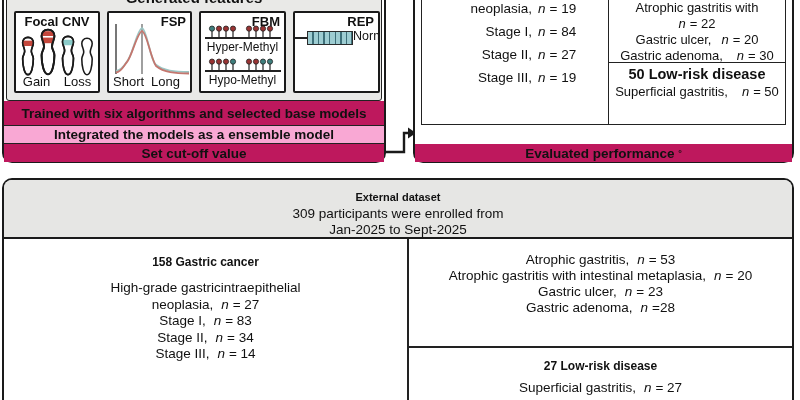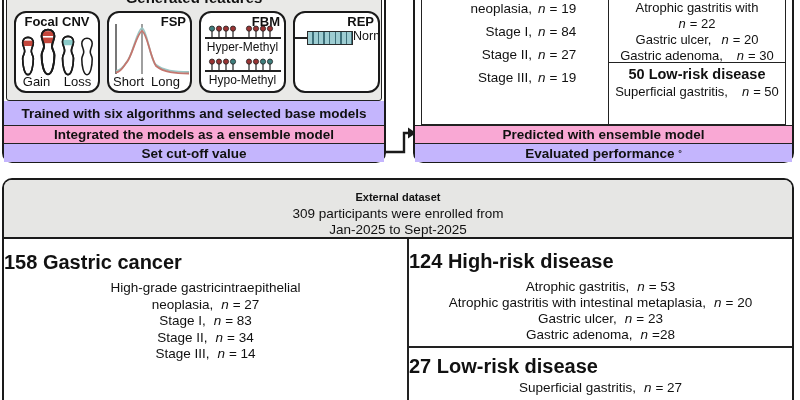--- a/index.html
+++ b/index.html
@@ -6,21 +6,21 @@
   body{width:800px;height:400px;overflow:hidden;background:#ffffff;
        font-family:"Liberation Sans", sans-serif;color:#111;position:relative;}
   .abs{position:absolute;box-sizing:border-box;}
   .panel{border:2.5px solid #1a1a1a;border-radius:10px;background:#fff;}
   
   #panel-model{left:2px;top:-46px;width:384px;height:209px;}
   #features-wrap{left:2px;top:6px;right:2px;height:139px;background:#e9e9e7;
                  border:1.5px solid #222;border-radius:3px;}
   #features-title{left:0;right:0;top:26px;text-align:center;font-weight:bold;font-size:15px;}
   #feature-row{left:7px;top:48px;height:82px;display:flex;gap:7px;}
-  .fbox{width:86px;height:82px;background:#fff;border:2px solid #1a1a1a;border-radius:12px;
+  .fbox{width:86px;height:82px;background:#fff;border:2px solid #1a1a1a;border-radius:2px;
         position:relative;box-sizing:border-box;overflow:hidden;}
   .ftitle{font-weight:bold;font-size:13px;position:absolute;top:1px;right:4px;}
   .ftitle.center{left:0;right:0;text-align:center;}
   .chrom-row{position:absolute;left:0;right:0;top:13px;height:50px;display:flex;
              align-items:flex-end;justify-content:center;gap:1px;}
   .cnv-labels{position:absolute;bottom:2px;left:0;right:0;display:flex;font-size:13px;}
   .cnv-labels span{width:50%;text-align:center;}
   .fsp-chart{position:absolute;left:2px;top:8px;}
   .fsp-labels{position:absolute;bottom:2px;left:4px;right:10px;display:flex;
               justify-content:space-between;font-size:13px;}
@@ -28,21 +28,21 @@
            align-items:center;}
   .fbm-label{font-size:12px;line-height:13px;}
   .rep-col{position:absolute;left:0;right:0;top:14px;display:flex;flex-direction:row;
            }
   .rep-row{display:flex;align-items:center;width:80px;margin-top:3px;}
   .wire{height:1.8px;background:#222;}
   .repbar{height:12px;border:1.7px solid #2b2b2b;
           background:repeating-linear-gradient(90deg,#9ecdd2 0 4.2px,#3d6f79 4.2px 5.6px);}
   .rep-label{font-size:12.5px;line-height:14px;margin-top:2px;}
   .steprow{left:0;right:0;display:flex;align-items:center;justify-content:center;
-           font-weight:bold;font-size:13.5px;background:#c4b5fd;}
+           font-weight:bold;font-size:13.5px;background:#be185d;}
   .steprow.gray{background:#f9a8d4;border-top:1.5px solid #222;border-bottom:1.5px solid #222;}
   
   #panel-internal{left:413px;top:-46px;width:381px;height:209px;}
   #int-cols{left:6px;right:6px;top:-4px;height:173px;border:1.5px solid #222;display:flex;
             background:#fff;}
   #int-col1{width:186px;padding-top:44px;font-size:13.5px;line-height:23px;}
   #int-col2{flex:1;border-left:1.5px solid #222;display:flex;flex-direction:column;}
   #int-col2-top{height:110px;box-sizing:border-box;border-bottom:1.5px solid #222;
                 padding-top:47px;font-size:13px;line-height:16px;}
   #int-col2-bot{flex:1;padding-top:3px;font-size:13px;line-height:16px;}
@@ -64,21 +64,21 @@
               padding-top:8px;}
   #ext-title{font-weight:bold;font-size:11px;line-height:18px;}
   .ext-sub{font-size:13.5px;line-height:16px;}
   #ext-content{left:0;right:0;top:59px;bottom:0;display:flex;}
   #ext-col1{width:405px;border-right:2px solid #222;padding-top:14px;font-size:13.5px;
             line-height:16.5px;box-sizing:border-box;}
   #ext-col2{flex:1;display:flex;flex-direction:column;}
   #ext-col2-top{height:109px;box-sizing:border-box;border-bottom:2px solid #222;
                 padding-top:13px;font-size:13.5px;line-height:16px;}
   #ext-col2-bot{flex:1;padding-top:9px;font-size:13.5px;line-height:16px;}
-  .big-title{font-weight:bold;font-size:20px;line-height:18px;
+  .big-title{font-weight:bold;font-size:12px;line-height:18px;text-align:center;
              margin-bottom:9px;}
   sup{font-size:9px;}
 </style>
 </head>
 <body>
 
 <div class="abs panel" id="panel-model">
   <div class="abs" id="features-wrap">
     <div class="abs" id="features-title">Generated features</div>
     <div class="abs" id="feature-row">
@@ -264,21 +264,20 @@
       </div>
       <div id="int-col2-bot">
         <div class="sec-title">50 Low-risk disease</div>
         <div class="crow" style="gap:14px">
           <span>Superficial gastritis,</span>
           <span class="nv"><em>n</em><span>= 50</span></span>
         </div>
       </div>
     </div>
   </div>
-  <div class="abs steprow gray" style="top:169px;height:19px">Predicted with ensemble model</div>
   <div class="abs steprow" style="top:188px;height:18px">
     <span>Evaluated performance</span>&nbsp;<sup>°</sup>
   </div>
 </div>
 
 <div class="abs panel" id="panel-external">
   <div class="abs" id="ext-header">
     <div id="ext-title">External dataset</div>
     <div class="ext-sub">309 participants were enrolled from</div>
     <div class="ext-sub">Jan-2025 to Sept-2025</div>
@@ -301,21 +300,20 @@
         <span>Stage II,</span>
         <span class="nv"><em>n</em><span>= 34</span></span>
       </div>
       <div class="crow tight">
         <span>Stage III,</span>
         <span class="nv"><em>n</em><span>= 14</span></span>
       </div>
     </div>
     <div id="ext-col2">
       <div id="ext-col2-top">
-        <div class="big-title">124 High-risk disease</div>
         <div class="crow tight">
           <span>Atrophic gastritis,</span>
           <span class="nv"><em>n</em><span>= 53</span></span>
         </div>
         <div class="crow tight">
           <span>Atrophic gastritis with intestinal metaplasia,</span>
           <span class="nv"><em>n</em><span>= 20</span></span>
         </div>
         <div class="crow tight">
           <span>Gastric ulcer,</span>

